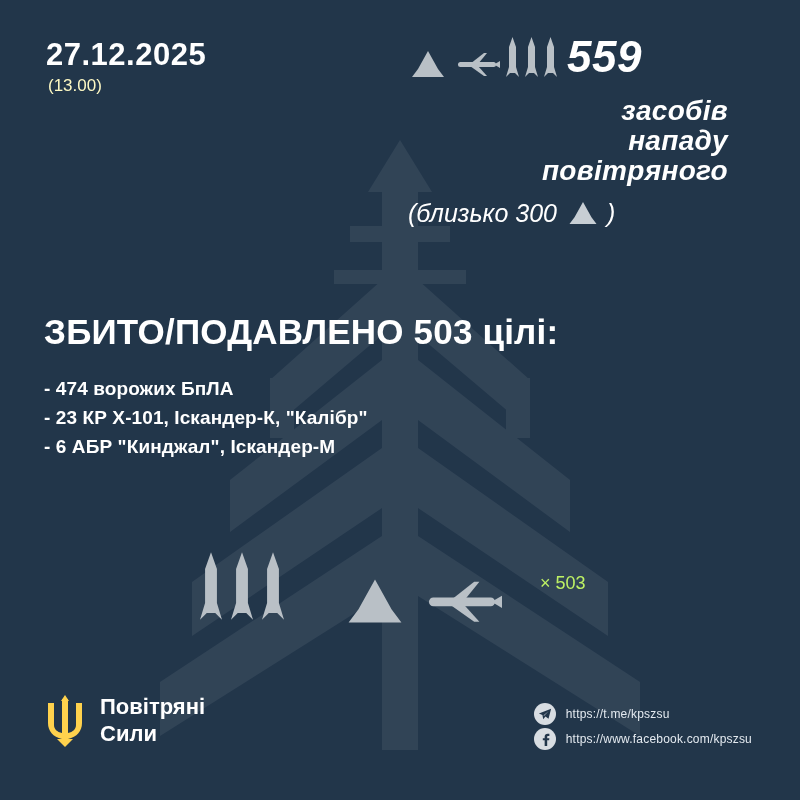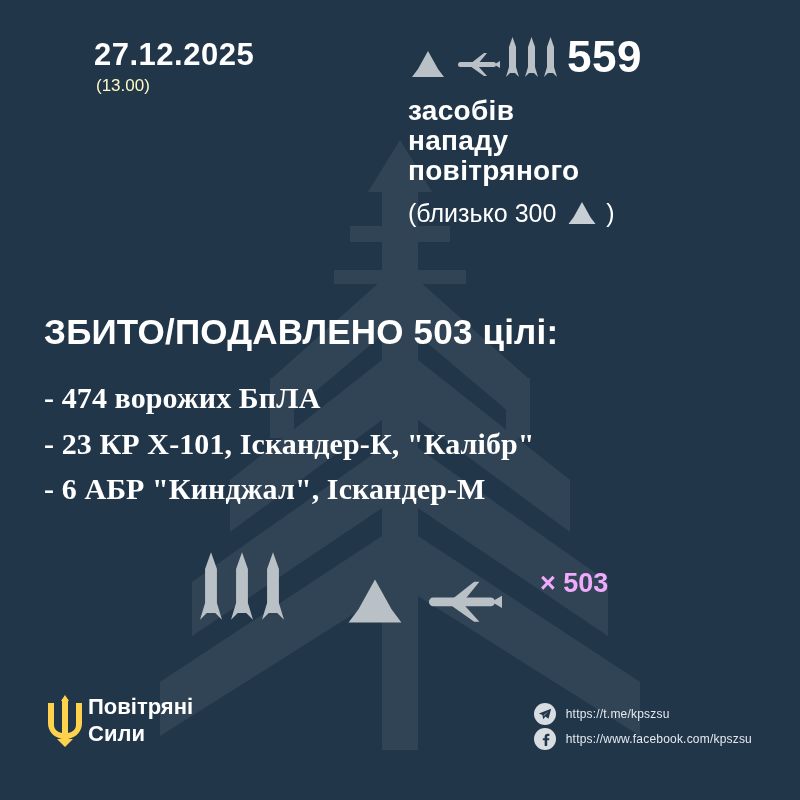--- a/index.html
+++ b/index.html
@@ -26,42 +26,43 @@
     width: 560px;
     height: 640px;
     opacity: 0.065;
     pointer-events: none;
   }
   .watermark svg { display: block; width: 100%; height: 100%; }
 
   
   .date-block {
     position: absolute;
-    left: 46px; top: 38px; margin-left: 48px;
+    left: 46px; top: 38px;
   }
   .date-main {
     font-size: 31px;
     font-weight: bold;
     letter-spacing: 0.5px;
     color: #ffffff;
     line-height: 1.1;
   }
   .date-time {
     font-size: 17px;
     color: #fef9c3;
     margin-top: 4px;
     margin-left: 2px;
   }
 
   
   .summary {
     position: absolute;
     right: 72px; top: 34px;
     width: 320px;
-    text-align: left;
+    text-align: right;
+    font-style: italic;
   }
   .summary-row {
     display: flex;
     align-items: center;
     gap: 10px;
     height: 46px;
   }
   .summary-icons {
     display: flex;
     align-items: flex-end;
@@ -97,54 +98,53 @@
     font-size: 35px;
     font-weight: bold;
     letter-spacing: 0.2px;
   }
   .bullets {
     position: absolute;
     left: 44px; top: 375px;
     width: 700px;
   }
   .bullet {
-    font-size: 30px;
+    font-size: 19px;
     font-weight: bold;
     line-height: 1.52;
     letter-spacing: 0.1px;
     white-space: nowrap;
-    font-family: Liberation Serif, serif;
   }
 
   
   .icon-strip {
     position: absolute;
     left: 200px; top: 548px;
     display: flex;
     align-items: flex-end;
     gap: 0px;
   }
   .strip-missiles { display: flex; align-items: flex-end; gap: 9px; margin-right: 58px; }
   .strip-drones { display: flex; align-items: center; gap: 14px; margin-right: 38px; }
   .strip-mult {
-    font-size: 27px;
-    font-weight: bold;
-    color: #f0abfc;
+    font-size: 18px;
+    font-weight: normal;
+    color: #bef264;
     align-self: center;
     padding-bottom: 6px;
     white-space: nowrap;
   }
 
   
   .footer-brand {
     position: absolute;
     left: 46px; bottom: 52px;
     display: flex;
     align-items: center;
-    gap: 4px;
+    gap: 16px;
   }
   .brand-text {
     font-size: 22px;
     font-weight: bold;
     line-height: 1.22;
   }
   .footer-links {
     position: absolute;
     right: 48px; bottom: 50px;
     display: flex;

